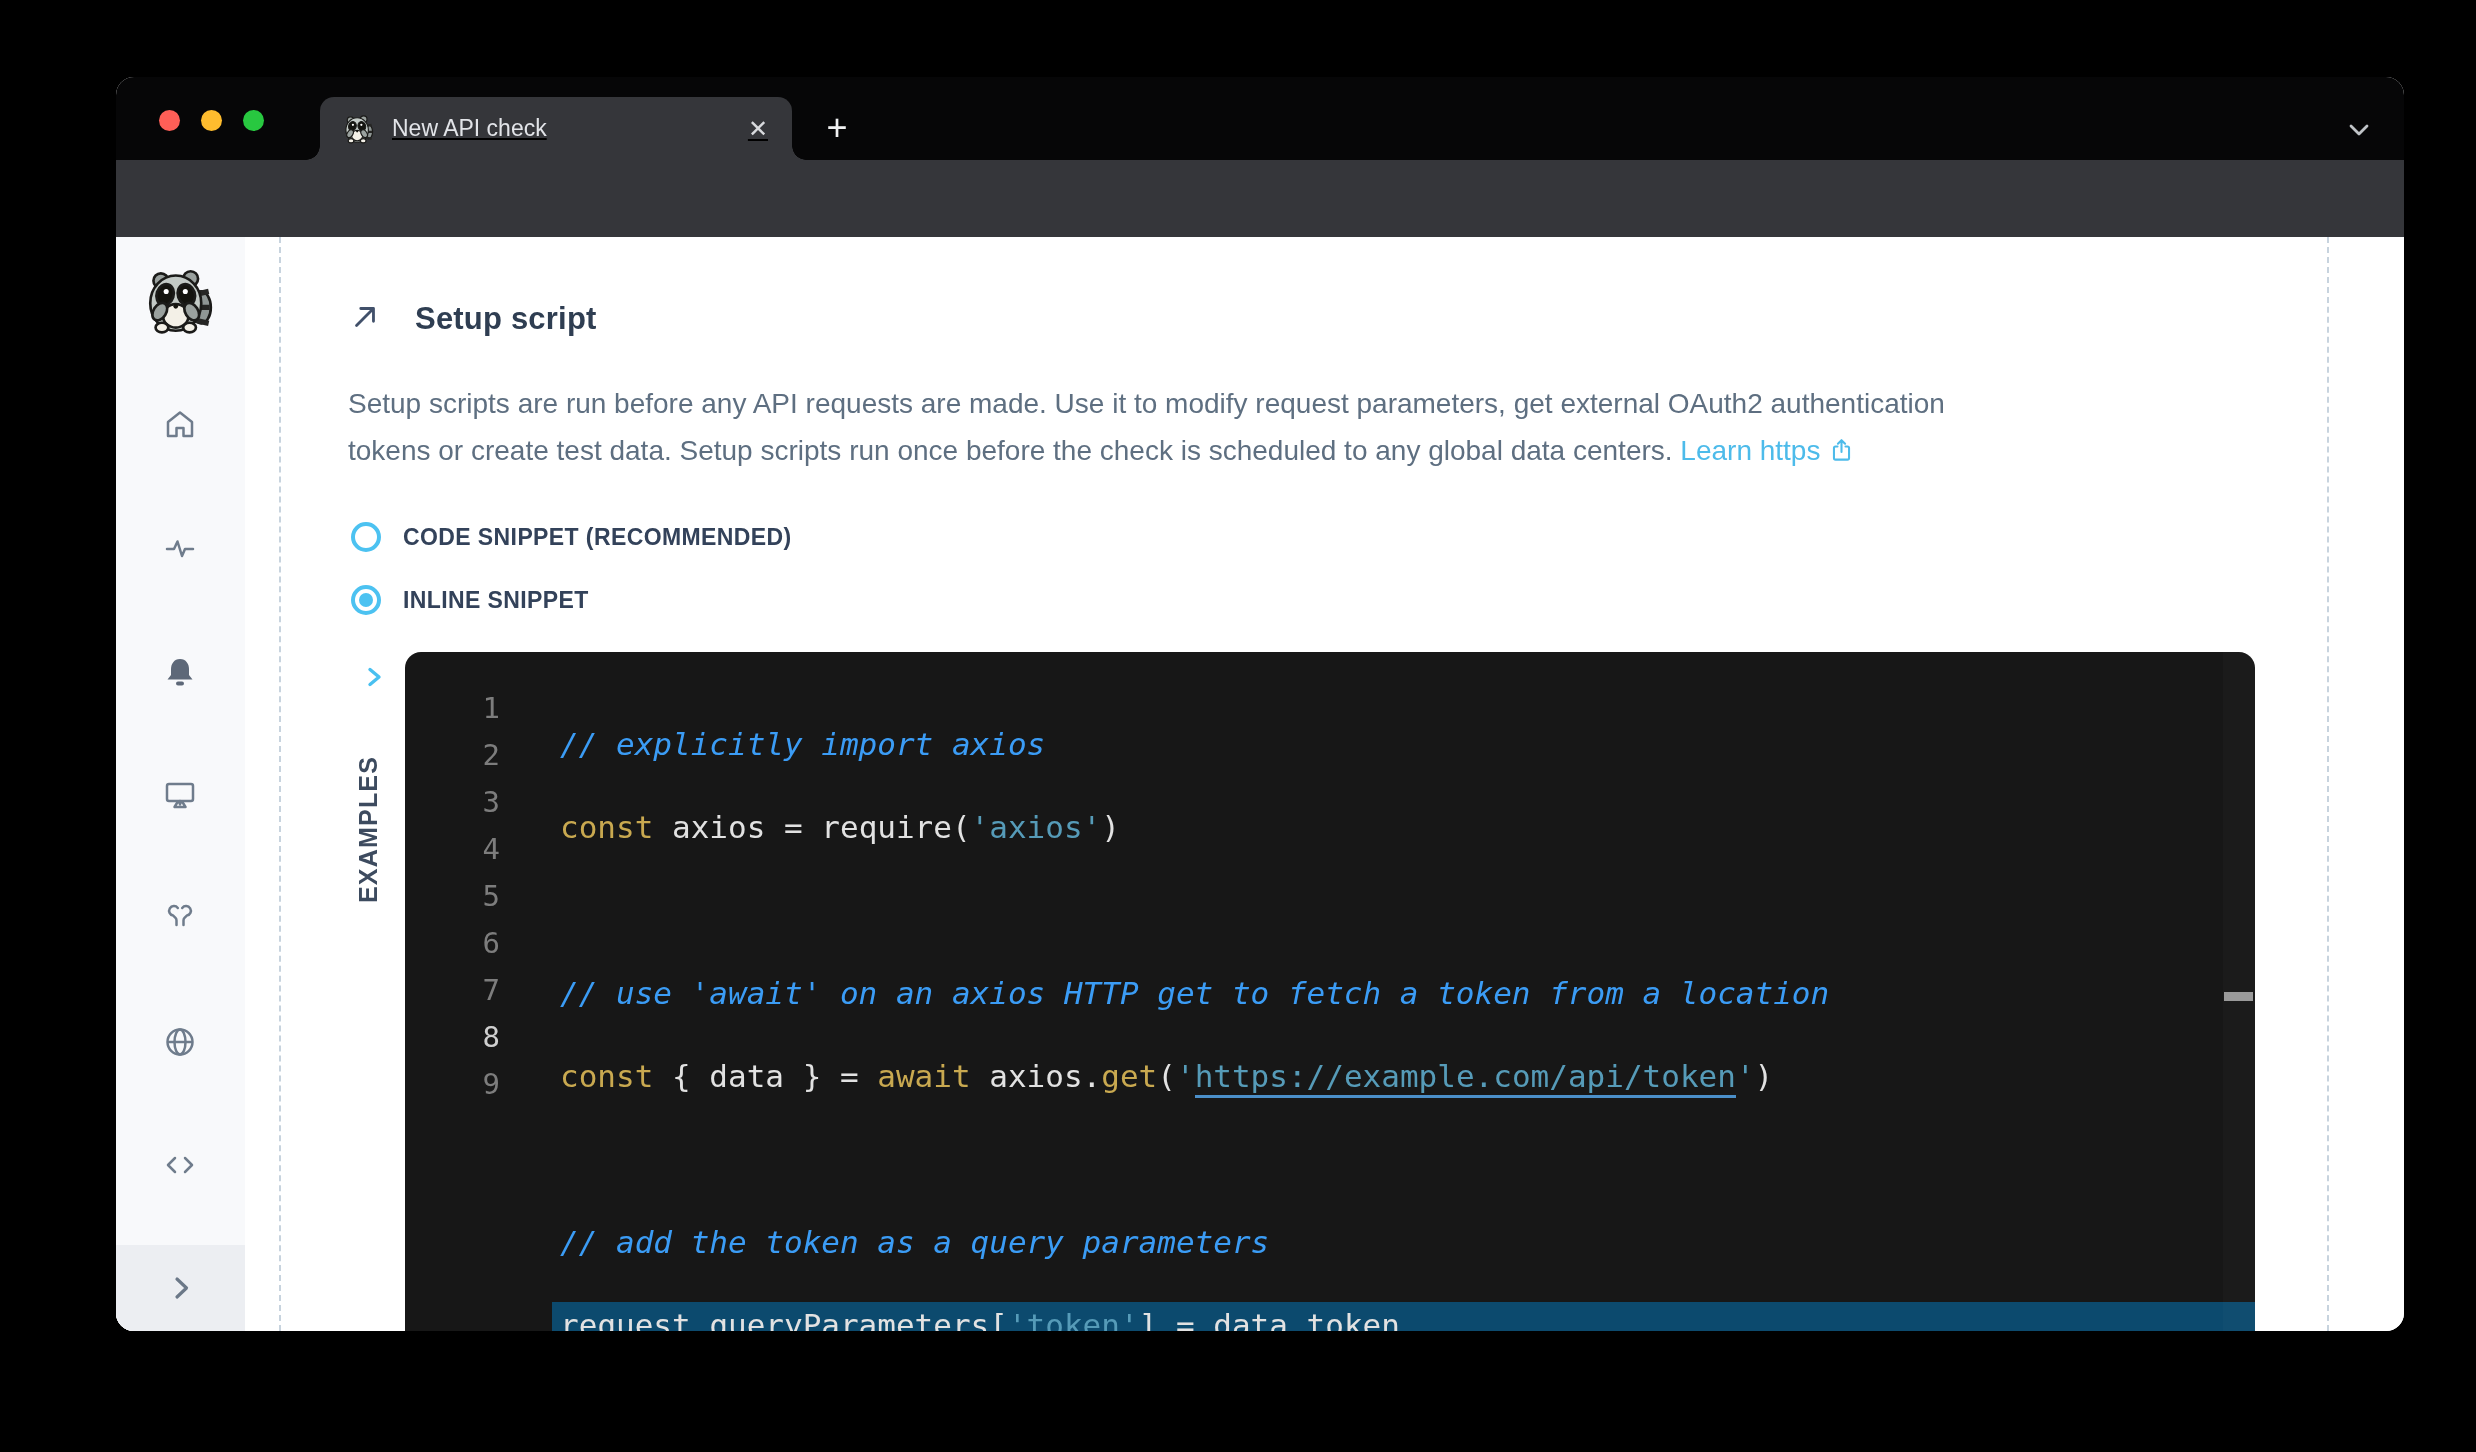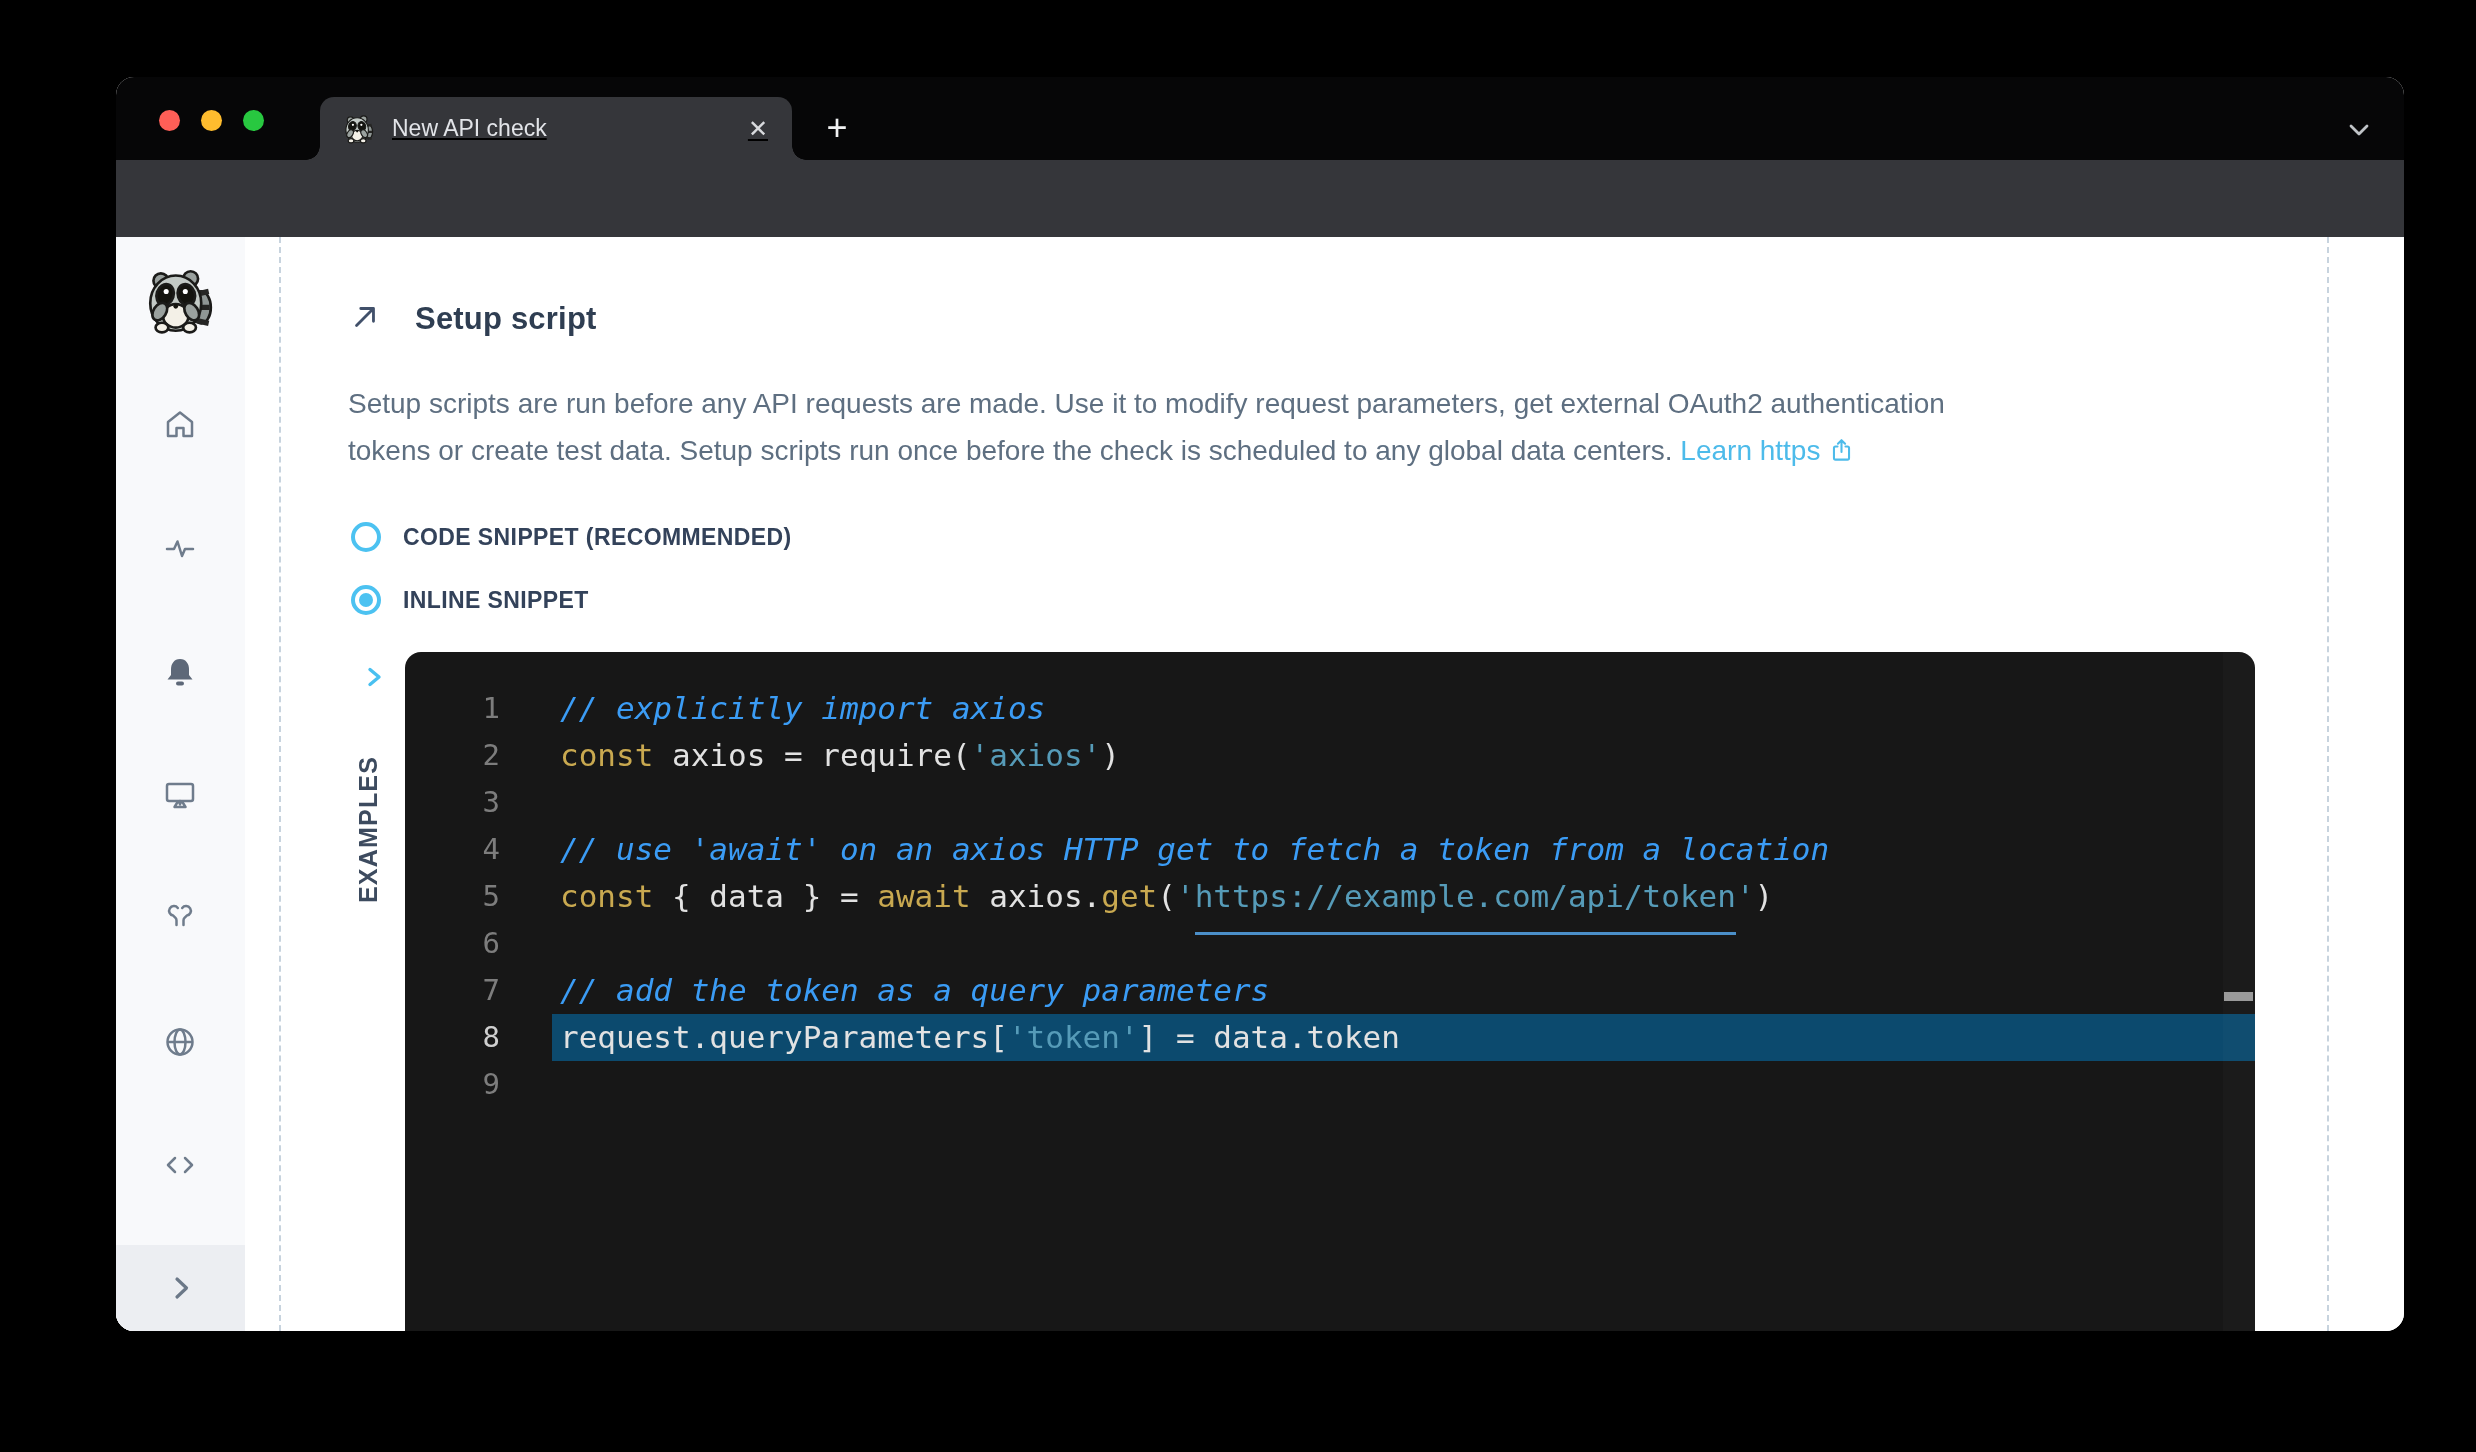--- a/index.html
+++ b/index.html
@@ -40,27 +40,27 @@
   .radio{width:30px;height:30px;border-radius:50%;border:4px solid #4cc2f1;background:#fff;flex:none;}
   .radio.sel::after{content:"";display:block;width:14px;height:14px;margin:4px;border-radius:50%;background:#4cc2f1;}
   .radio-label{font-size:23px;font-weight:700;color:#33425a;letter-spacing:.4px;}
   .examples-chevron{position:absolute;left:244px;top:586px;}
   .examples-label{position:absolute;left:238px;top:636px;height:190px;writing-mode:vertical-rl;transform:rotate(180deg);font-size:25px;font-weight:600;letter-spacing:1.2px;color:#3d4b5f;}
   
   .editor{position:absolute;left:289px;top:575px;width:1850px;height:679px;background:#171717;border-radius:16px 16px 0 0;font-family:"DejaVu Sans Mono",monospace;}
   .gutter{position:absolute;left:0;top:33px;width:95px;text-align:right;font-size:29px;line-height:47px;color:#7d7d7d;}
   .gutter .active{color:#cfcfcf;}
   .codearea{position:absolute;left:147px;top:33px;right:0;font-size:31px;line-height:47px;white-space:pre;color:#e2e2e2;}
-  .code-line{height:47px;padding-left:8px;}
+  .code-line{height:47px;padding-left:8px;margin-top:36px;}
   .code-line.current{background:#0c4a6e;}
   .tk-cmt{color:#3b9cf5;font-style:italic;}
   .tk-kw{color:#c9a950;}
   .tk-str{color:#569bb8;}
   .tk-pln{color:#e2e2e2;}
-  .tk-lnk{color:#569bb8;border-bottom:3px solid #4b8fc9;padding-bottom:18px;}
+  .tk-lnk{color:#569bb8;border-bottom:3px solid #4b8fc9;padding-bottom:1px;}
   .scroll-track{position:absolute;right:0;top:0;bottom:0;width:32px;background:rgba(255,255,255,.02);}
   .scroll-thumb{position:absolute;right:2px;top:340px;width:29px;height:9px;background:#9a9a9a;}
 </style>
 </head>
 <body>
 
 <div class="window">
 
   <div class="tabstrip">
     <div class="light" style="left:43px;background:#ff5f57"></div>

